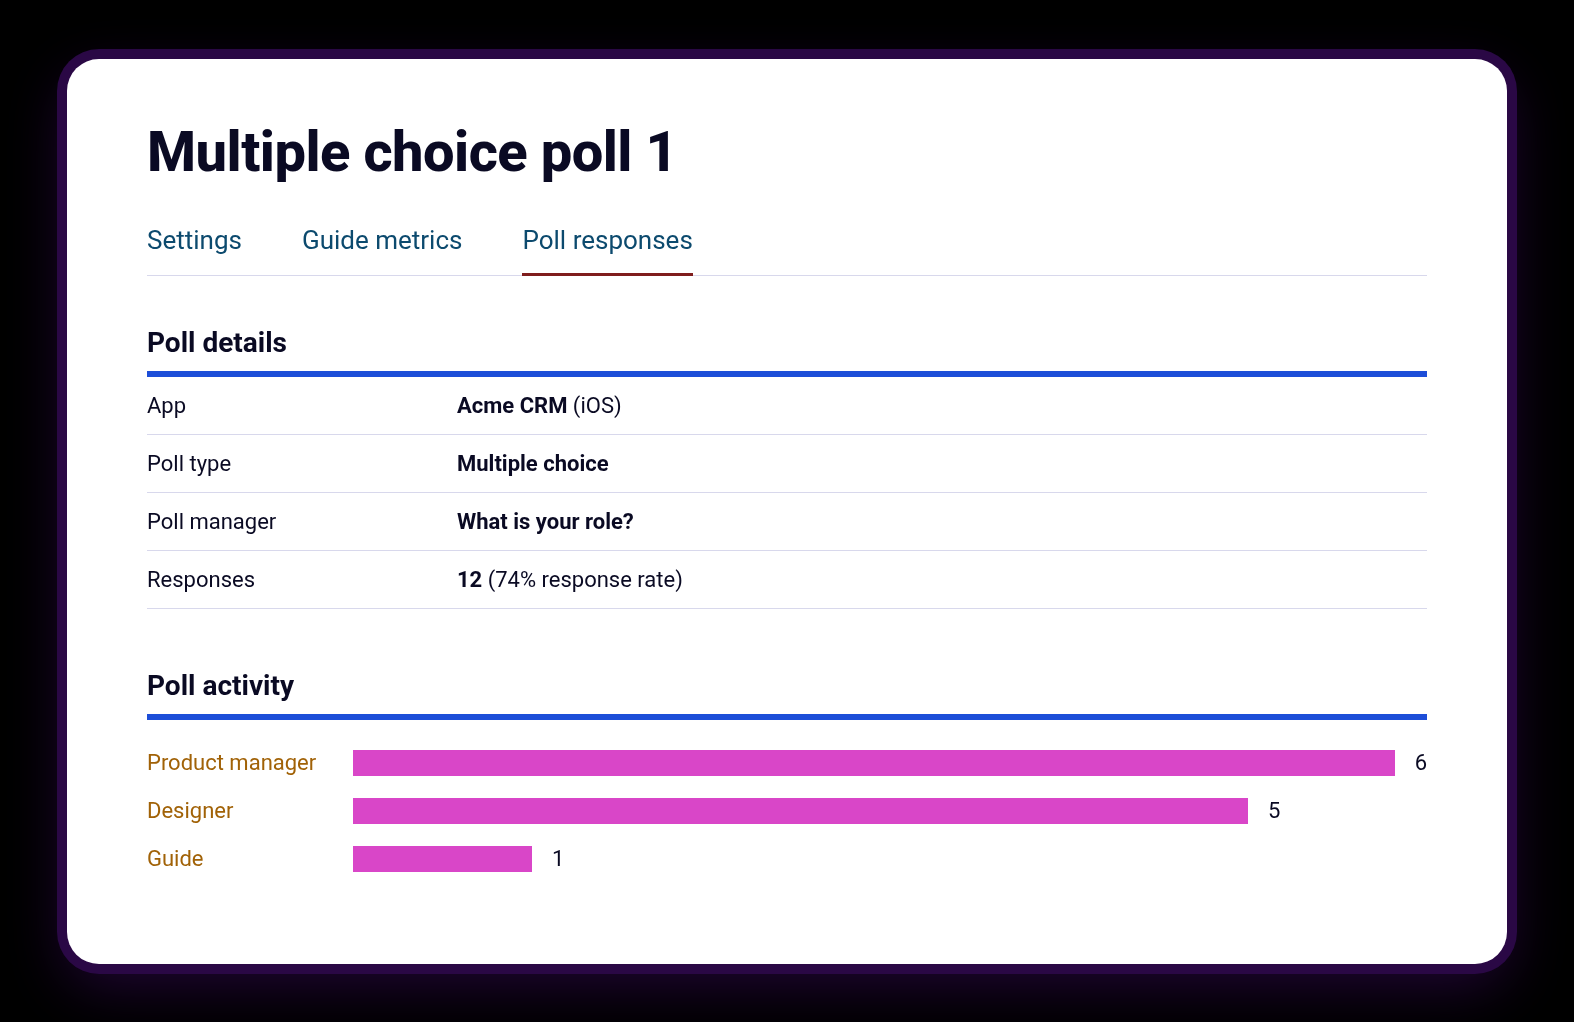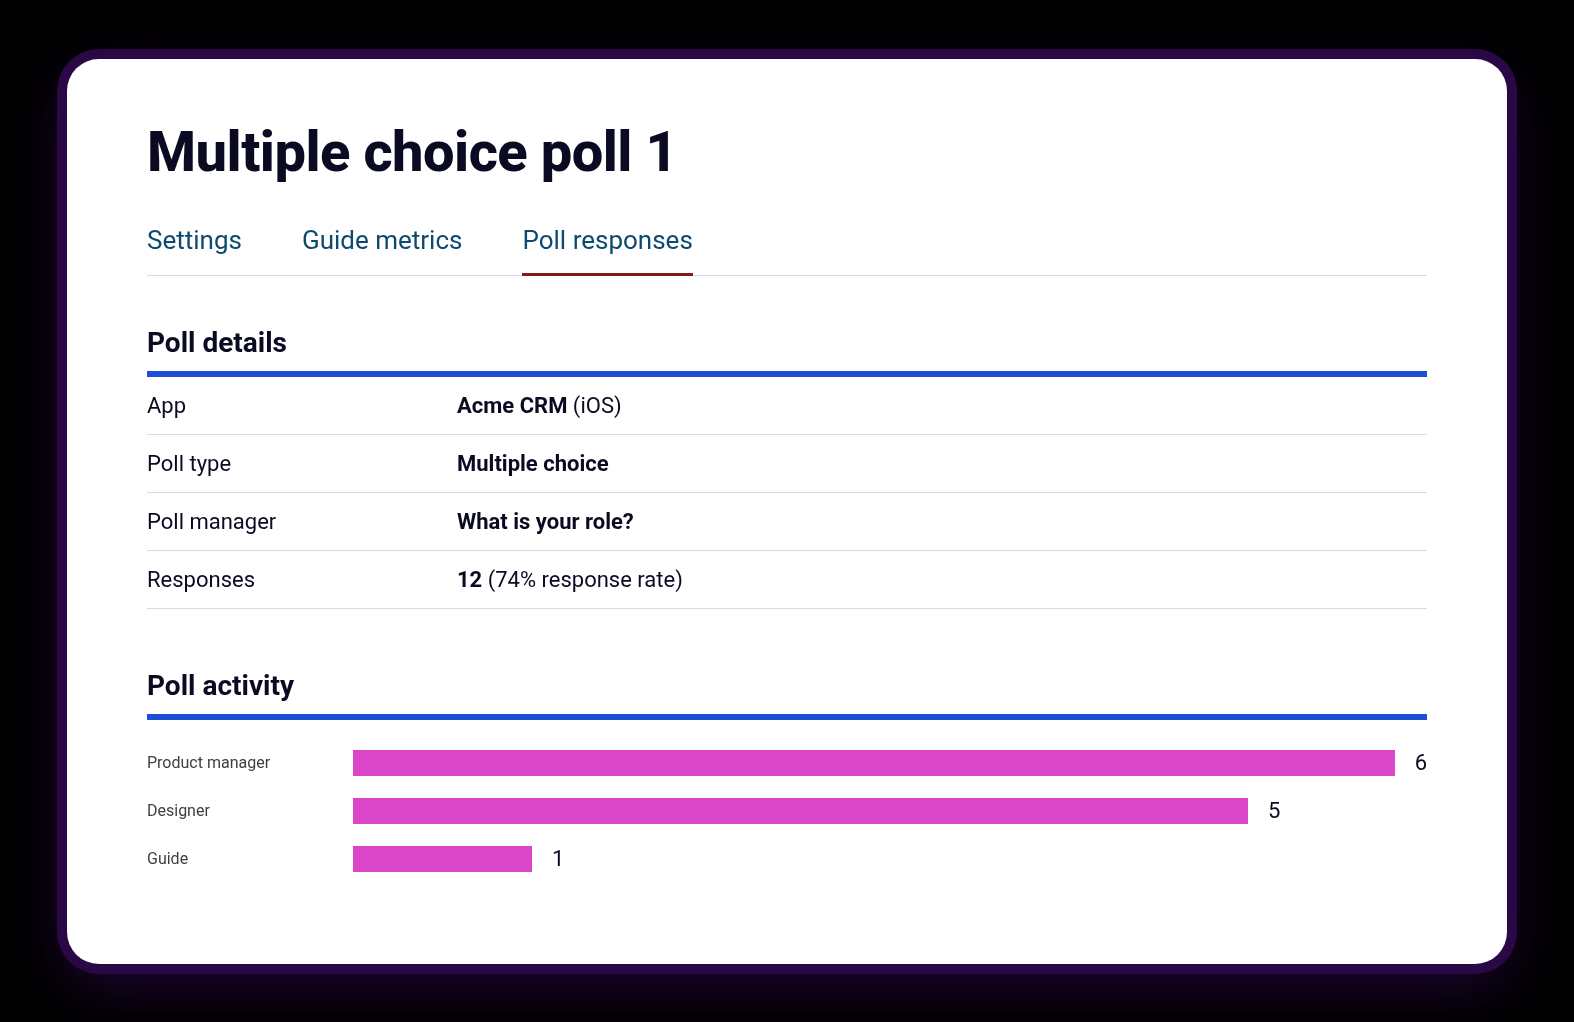--- a/index.html
+++ b/index.html
@@ -105,22 +105,22 @@
     }
 
     .activity-row {
       display: flex;
       align-items: center;
       margin-bottom: 22px;
     }
 
     .activity-label {
       width: 206px;
-      font-size: 16px;
-      color: #404040;
+      font-size: 22px;
+      color: #a16207;
       flex-shrink: 0;
     }
 
     .activity-bar-container {
       flex: 1;
       display: flex;
       align-items: center;
       gap: 20px;
     }
 

